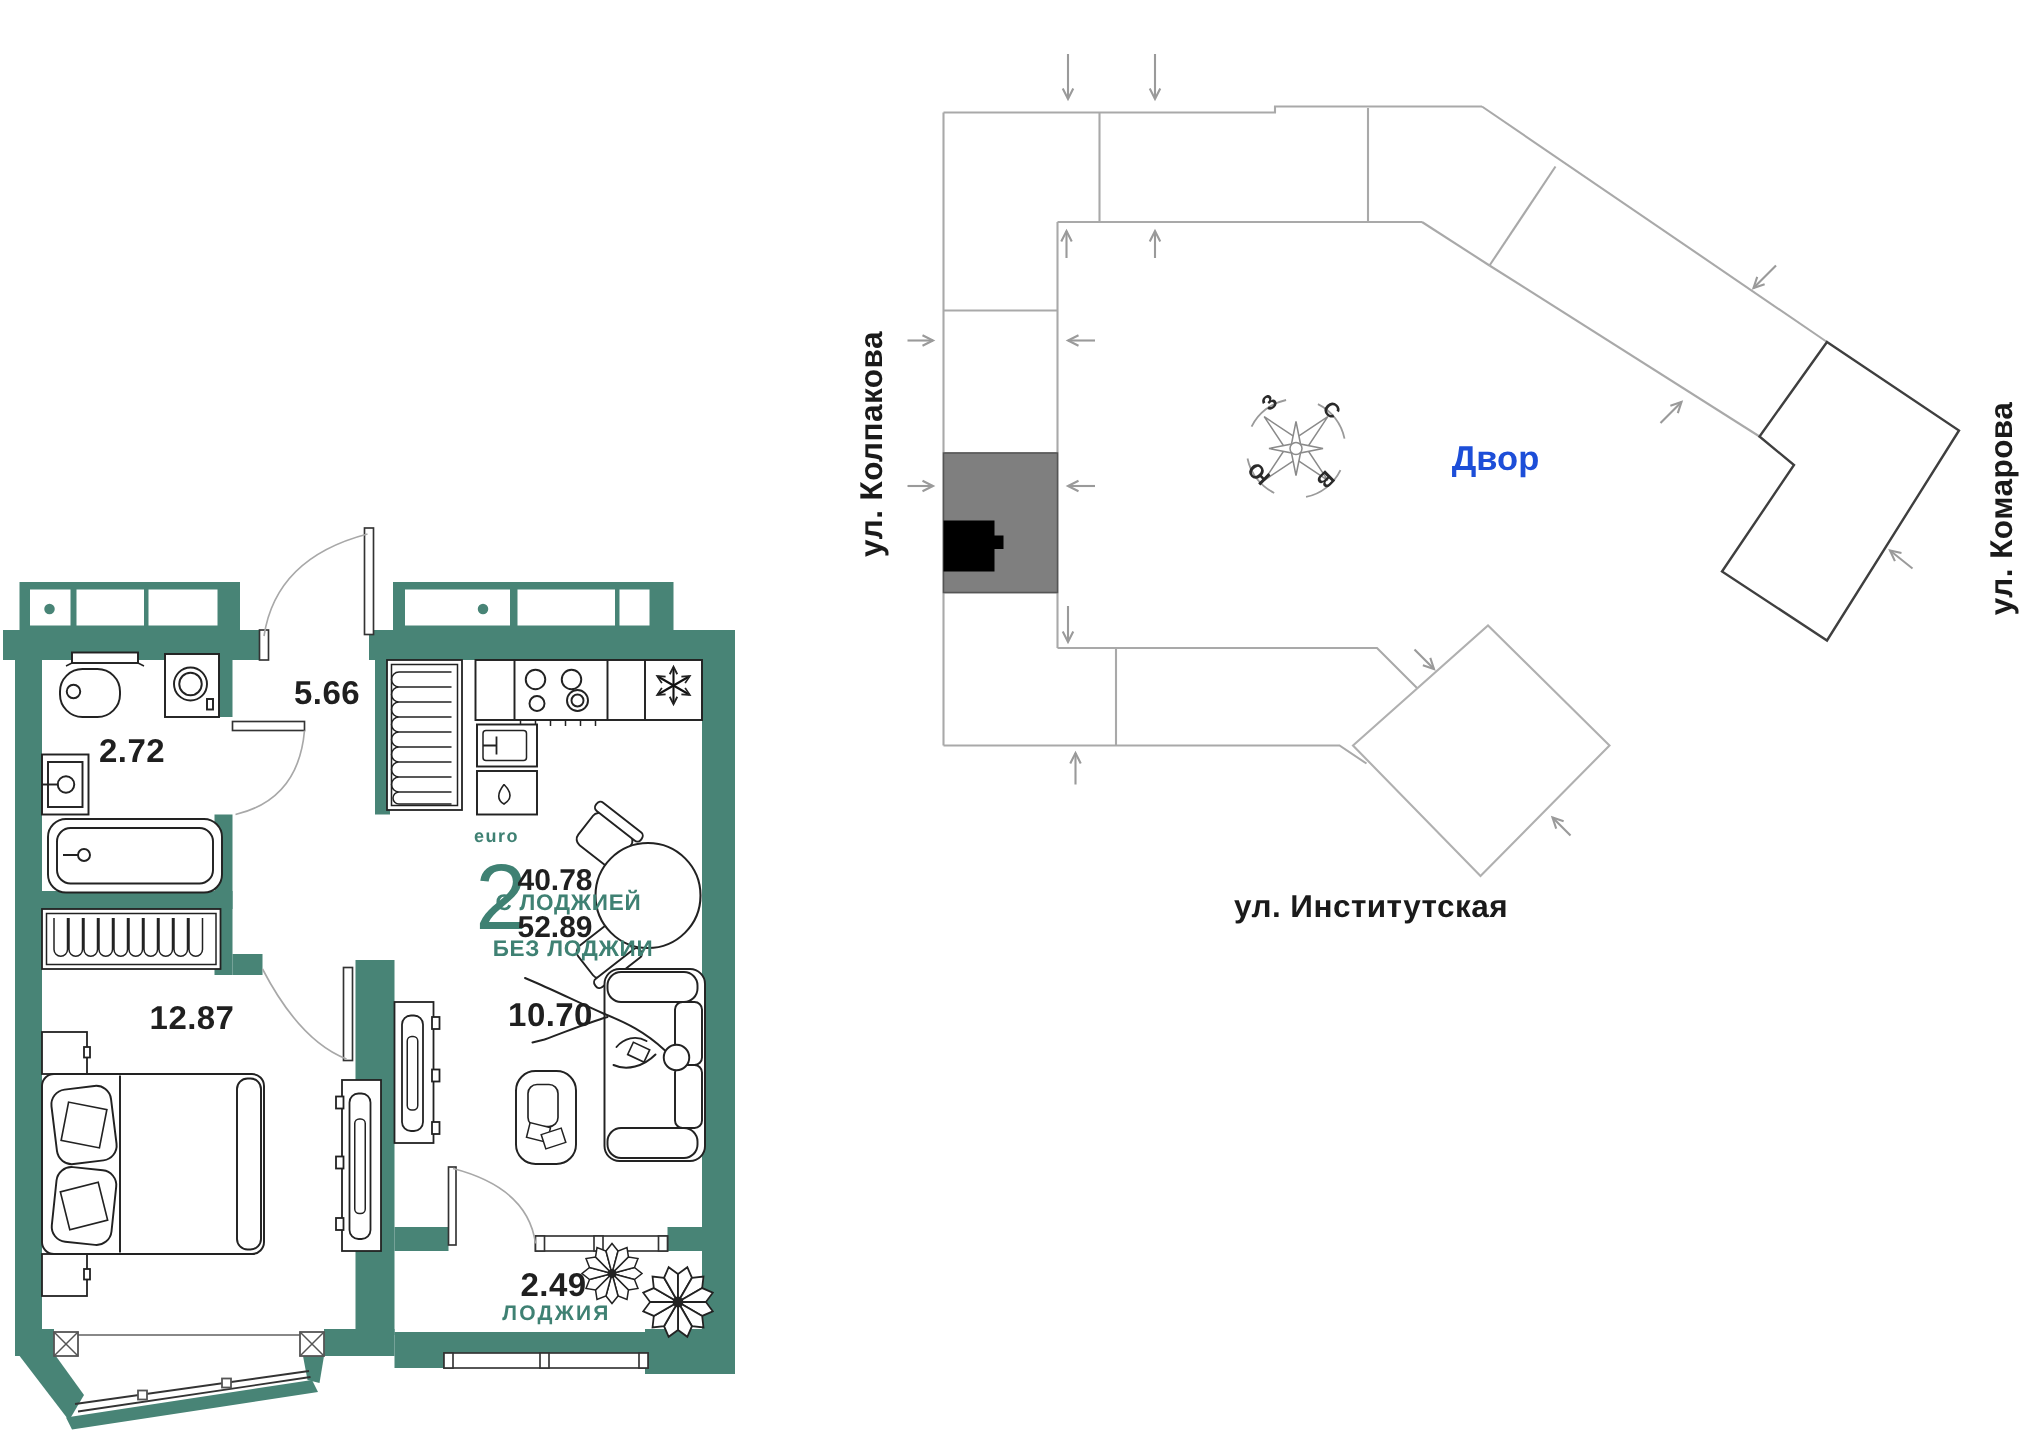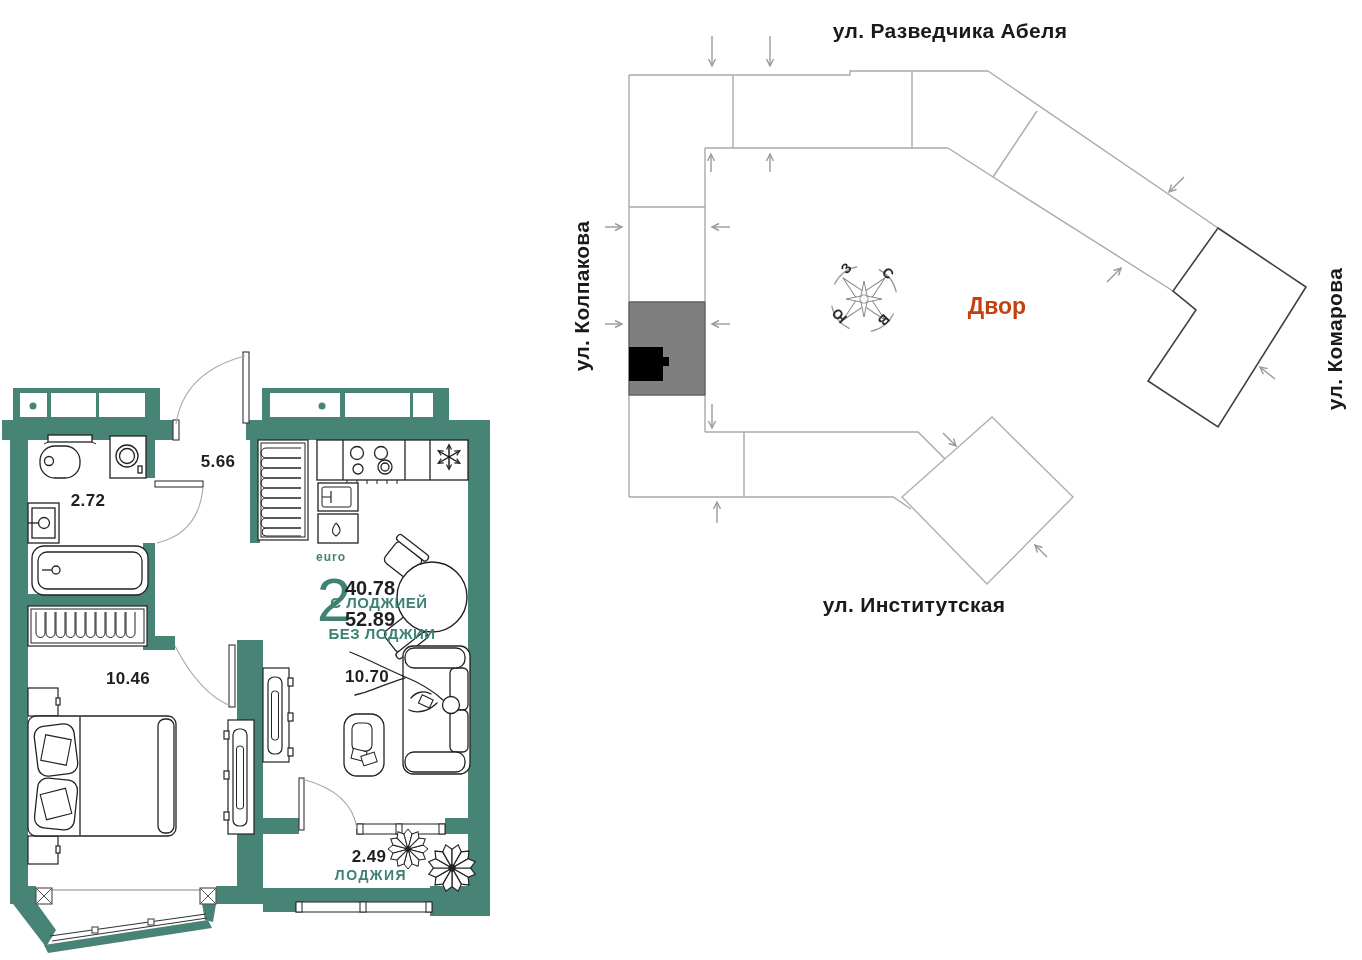--- a/index.html
+++ b/index.html
@@ -1,29 +1,29 @@
 <!DOCTYPE html>
 <html><head>
 <meta charset="utf-8">
 <style>
   html,body{margin:0;padding:0;background:#ffffff;}
   #canvas{position:relative;width:1362px;height:960px;background:#fff;overflow:hidden;
           font-family:"Liberation Sans",sans-serif;}
   .abs{position:absolute;left:0;top:0;}
   .lbl{position:absolute;transform:translate(-50%,-50%);white-space:nowrap;
        font-family:"Liberation Sans",sans-serif;color:#1f1f1f;z-index:5;}
-  .area-num{font-size:17px;font-weight:700;letter-spacing:.3px;}
+  .area-num{font-size:22px;font-weight:700;letter-spacing:.3px;}
   .teal-cap{font-size:15px;font-weight:700;color:#3f8173;letter-spacing:.5px;}
   .euro-word{font-size:12px;font-weight:600;color:#3f8173;letter-spacing:1px;}
   .type-num{font-size:62px;font-weight:400;color:#3f8173;}
   .big-num{font-size:20px;font-weight:700;text-align:right;}
   .loggia-cap{font-size:14px;font-weight:700;color:#3f8173;letter-spacing:1.5px;}
   .street{font-size:21px;font-weight:700;color:#1a1a1a;letter-spacing:.3px;}
   .rot{transform:translate(-50%,-50%) rotate(-90deg);}
-  .yard{font-size:23px;font-weight:700;color:#c2410c;}
+  .yard{font-size:23px;font-weight:700;color:#1d4ed8;}
   .compass-letter{font-size:14px;font-weight:700;color:#2a2a2a;}
 </style>
 </head>
 <body>
 
 <div id="canvas">
 
 <svg class="abs" width="1362" height="960" viewBox="0 0 1362 960">
   <defs>
     <marker id="ah" markerWidth="14" markerHeight="14" refX="8" refY="4.5" orient="auto" markerUnits="userSpaceOnUse">
@@ -354,33 +354,32 @@
         <path d="M0 -30 L5 -5 L30 0 L5 5 L0 30 L-5 5 L-30 0 L-5 -5 Z"></path>
         <path d="M0 -18 L3 -3 L18 0 L3 3 L0 18 L-3 3 L-18 0 L-3 -3 Z" transform="rotate(45)"></path>
         <circle r="4" fill="#ffffff"></circle>
       </g>
     </g>
   </g>
 </svg>
 
 <div class="lbl area-num" style="left:88px;top:501px">2.72</div>
 <div class="lbl area-num" style="left:218px;top:462px">5.66</div>
-<div class="lbl area-num" style="left:128px;top:679px">10.46</div>
+<div class="lbl area-num" style="left:128px;top:679px">12.87</div>
 <div class="lbl area-num" style="left:367px;top:677px">10.70</div>
 <div class="lbl area-num" style="left:369px;top:857px">2.49</div>
 <div class="lbl loggia-cap" style="left:371px;top:875px">ЛОДЖИЯ</div>
 
 <div class="lbl euro-word" style="left:331px;top:557px">euro</div>
 <div class="lbl type-num" style="left:334px;top:599px">2</div>
 <div class="lbl big-num" style="left:370px;top:588px">40.78</div>
 <div class="lbl teal-cap" style="left:379px;top:602px">С ЛОДЖИЕЙ</div>
 <div class="lbl big-num" style="left:370px;top:619px">52.89</div>
 <div class="lbl teal-cap" style="left:382px;top:633px">БЕЗ ЛОДЖИИ</div>
 
-<div class="lbl street" style="left:950px;top:31px">ул. Разведчика Абеля</div>
 <div class="lbl street rot" style="left:582px;top:296px">ул. Колпакова</div>
 <div class="lbl street rot" style="left:1335px;top:339px">ул. Комарова</div>
 <div class="lbl street" style="left:914px;top:605px">ул. Институтская</div>
 <div class="lbl yard" style="left:997px;top:306px">Двор</div>
 
 <div class="lbl compass-letter" style="left:888px;top:273px;transform:translate(-50%,-50%) rotate(45deg)">С</div>
 <div class="lbl compass-letter" style="left:884px;top:320px;transform:translate(-50%,-50%) rotate(135deg)">В</div>
 <div class="lbl compass-letter" style="left:839px;top:316px;transform:translate(-50%,-50%) rotate(225deg)">Ю</div>
 <div class="lbl compass-letter" style="left:846px;top:268px;transform:translate(-50%,-50%) rotate(-45deg)">З</div>
 

